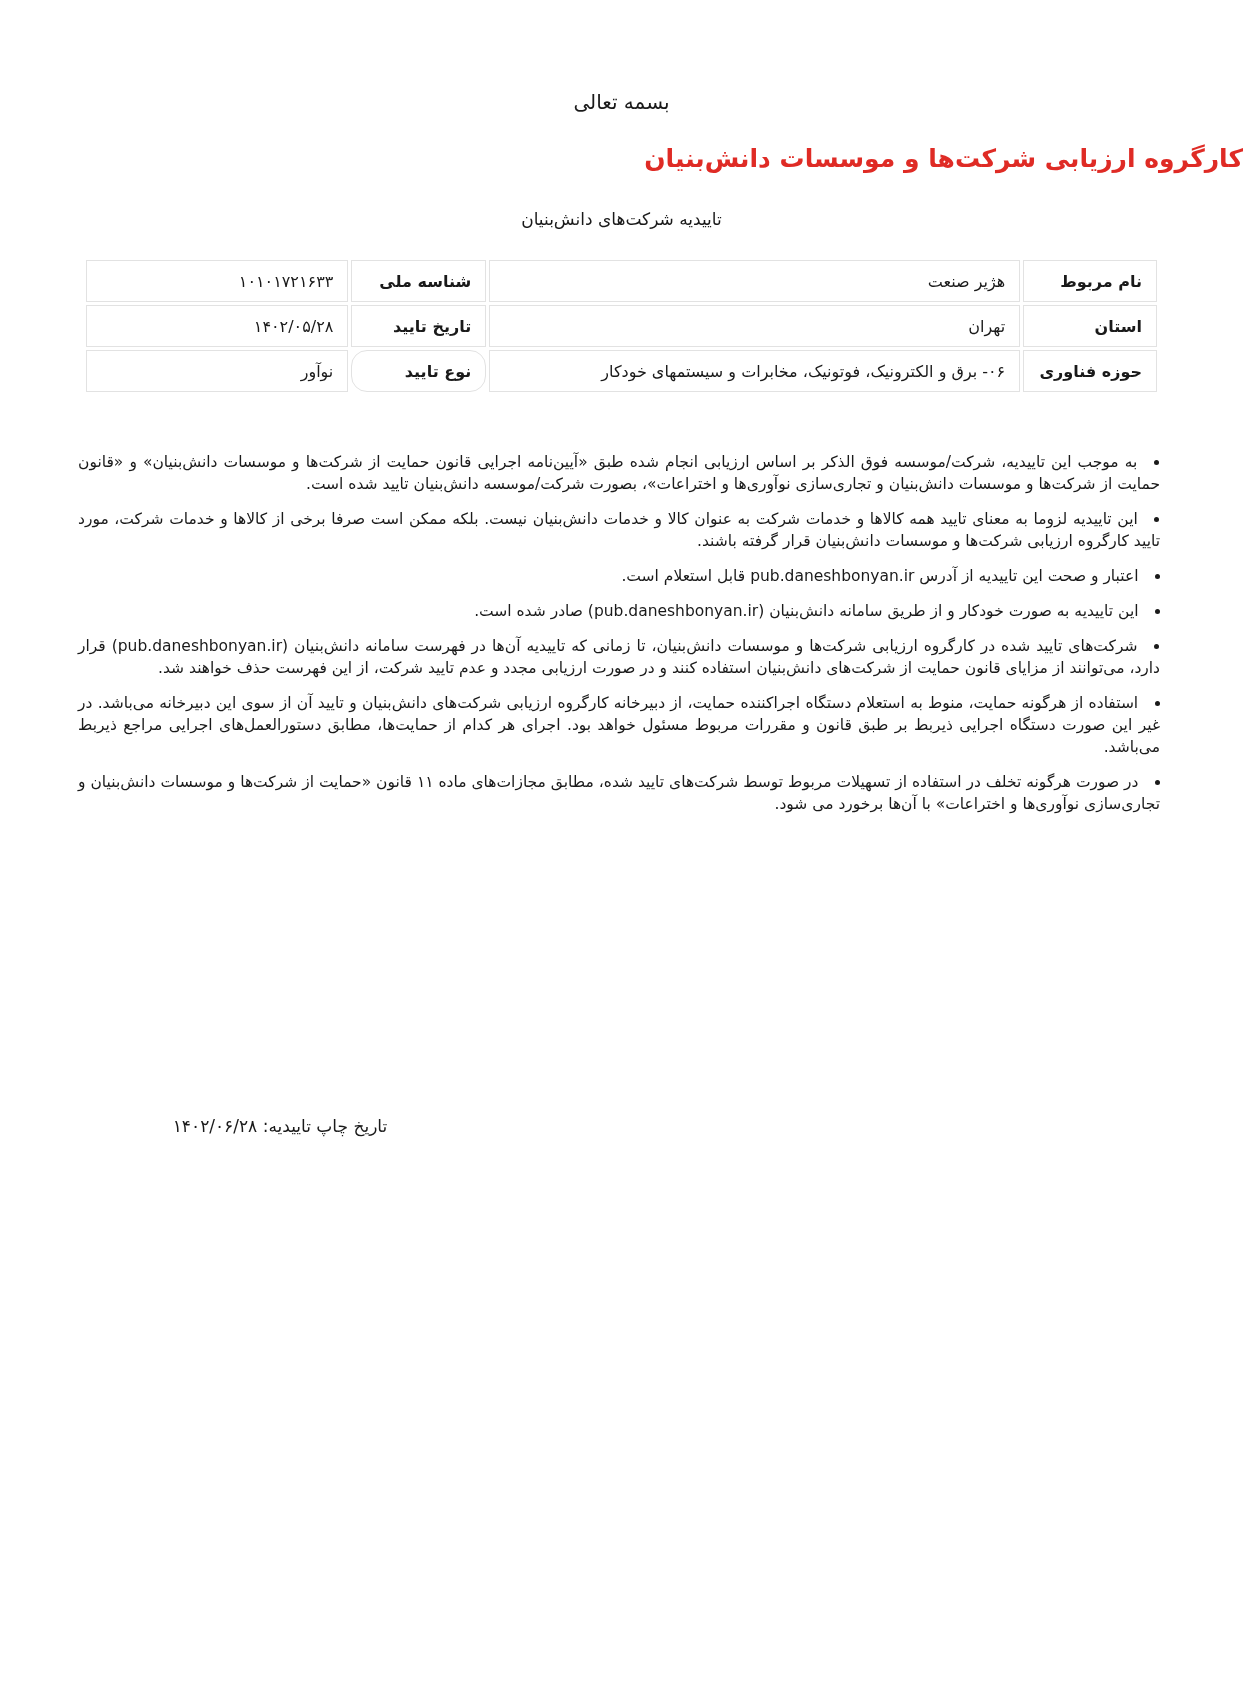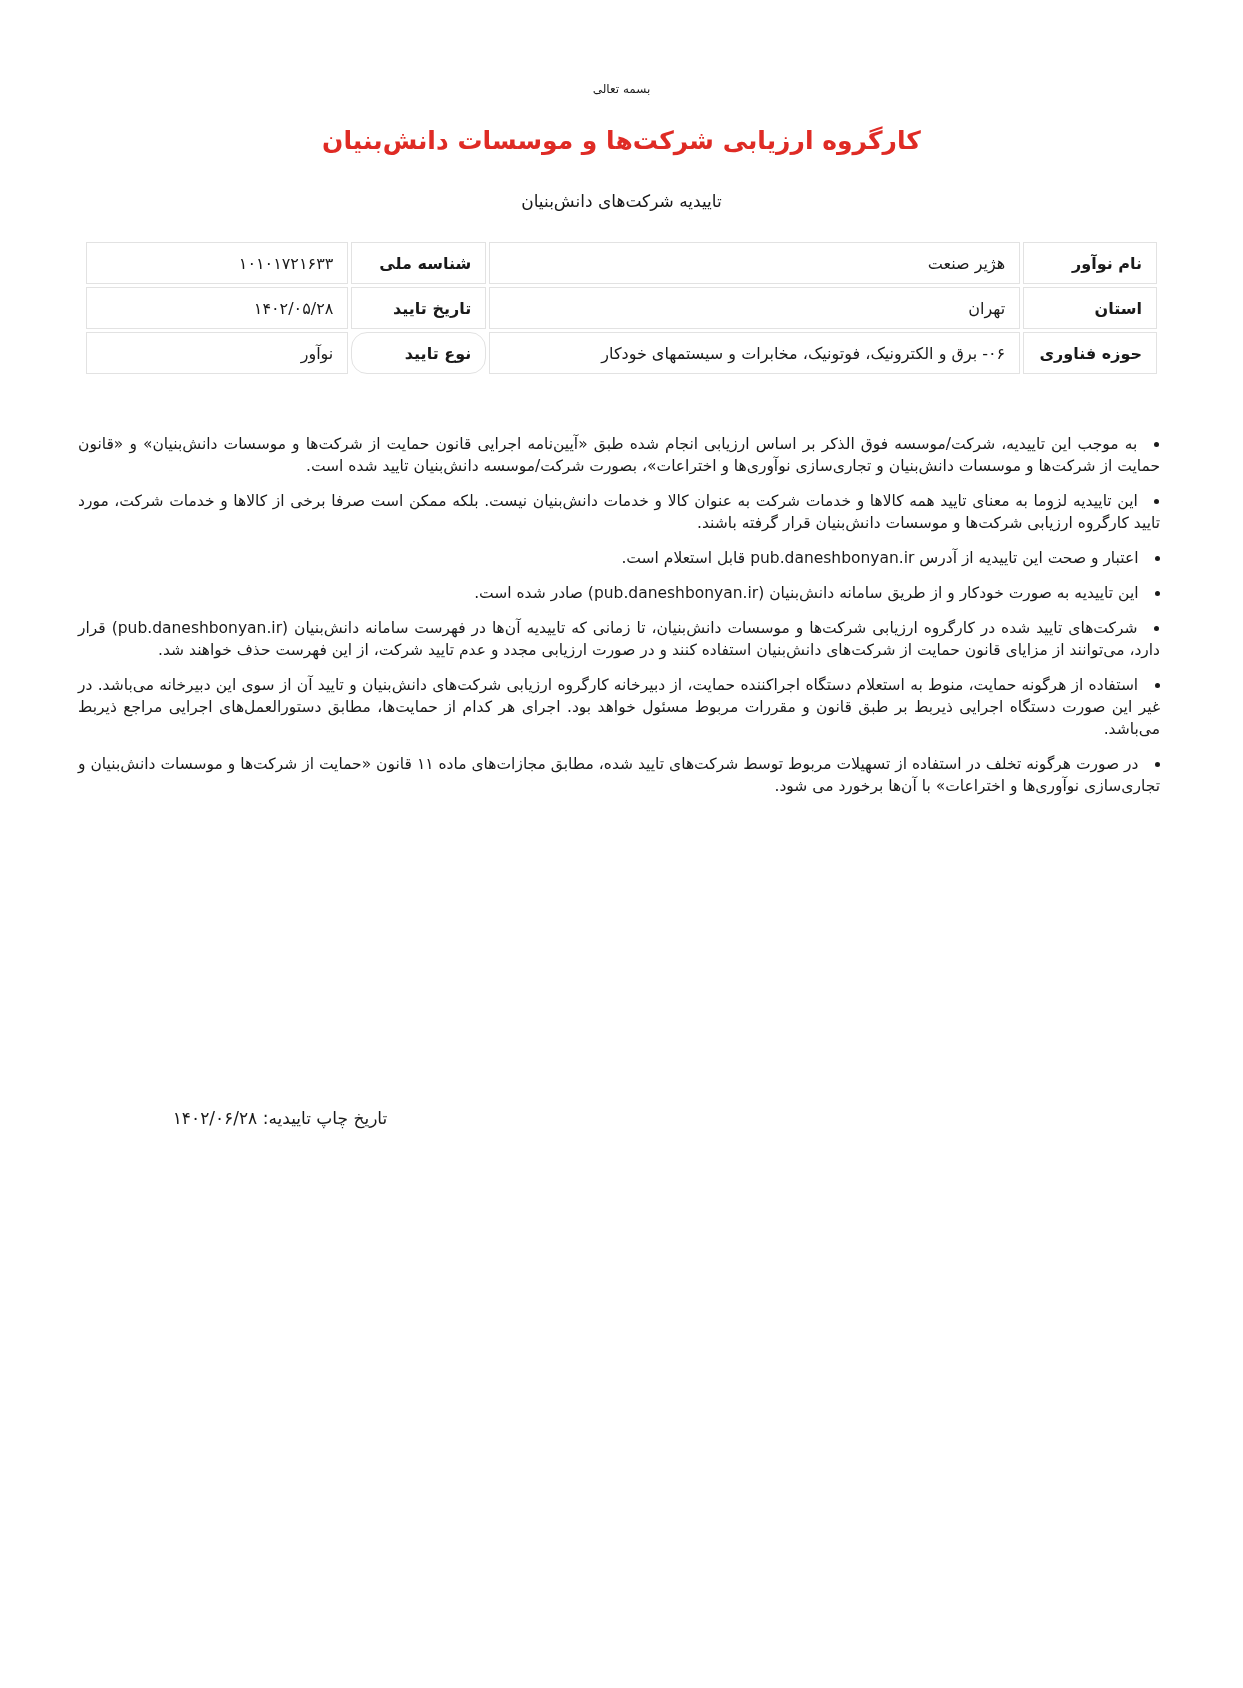--- a/index.html
+++ b/index.html
@@ -11,26 +11,26 @@
     font-family: "DejaVu Sans", sans-serif;
     color: #1a1a1a;
     overflow: hidden;
   }
   .page { width: 1243px; height: 1688px; background: #fff; position: relative; }
 
   
   .basmala {
     padding-top: 82px;
     text-align: center;
-    font-size: 12px;
+    font-size: 20px;
     direction: rtl;
+    margin-top: 8px;
   }
   .doc-title {
     margin-top: 30px;
-    text-align: center;
     font-size: 25px;
     font-weight: bold;
     direction: rtl;
   }
   .doc-subtitle {
     margin-top: 36px;
     text-align: center;
     font-size: 17px;
     direction: rtl;
   }
@@ -105,21 +105,21 @@
   <div class="table-wrap">
     <table class="info">
       <colgroup>
         <col class="c-lbl1">
           <col class="c-val1">
           <col class="c-lbl2">
           <col class="c-val2">
       </colgroup>
       <tbody>
         <tr>
-          <td class="lbl" style="border-color: rgb(226, 226, 226);">نام نوآور</td>
+          <td class="lbl" style="border-color: rgb(226, 226, 226);">نام مربوط</td>
           <td class="val" style="border-color: rgb(226, 226, 226);">هژیر صنعت</td>
           <td class="lbl" style="border-color: rgb(226, 226, 226);">شناسه ملی</td>
           <td class="val" style="border-color: rgb(226, 226, 226);">۱۰۱۰۱۷۲۱۶۳۳</td>
         </tr>
         <tr>
           <td class="lbl" style="border-color: rgb(226, 226, 226);">استان</td>
           <td class="val" style="border-color: rgb(226, 226, 226);">تهران</td>
           <td class="lbl" style="border-color: rgb(226, 226, 226);">تاریخ تایید</td>
           <td class="val" style="border-color: rgb(226, 226, 226);">۱۴۰۲/۰۵/۲۸</td>
         </tr>

